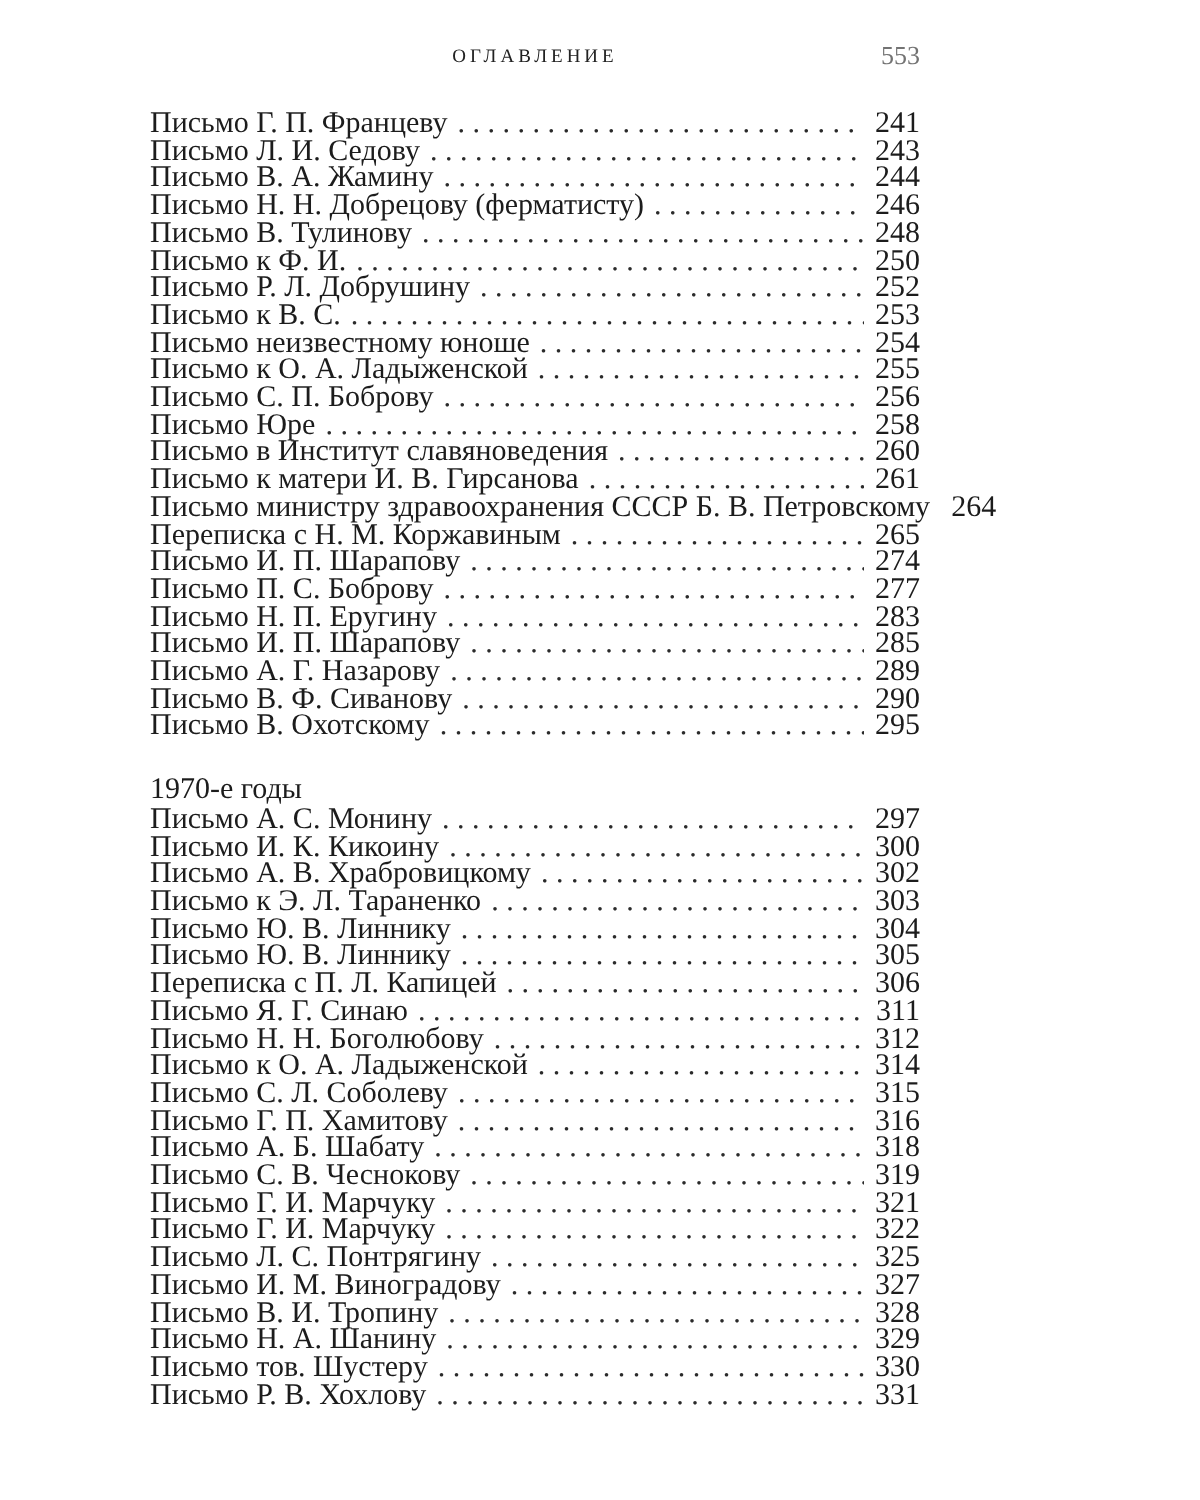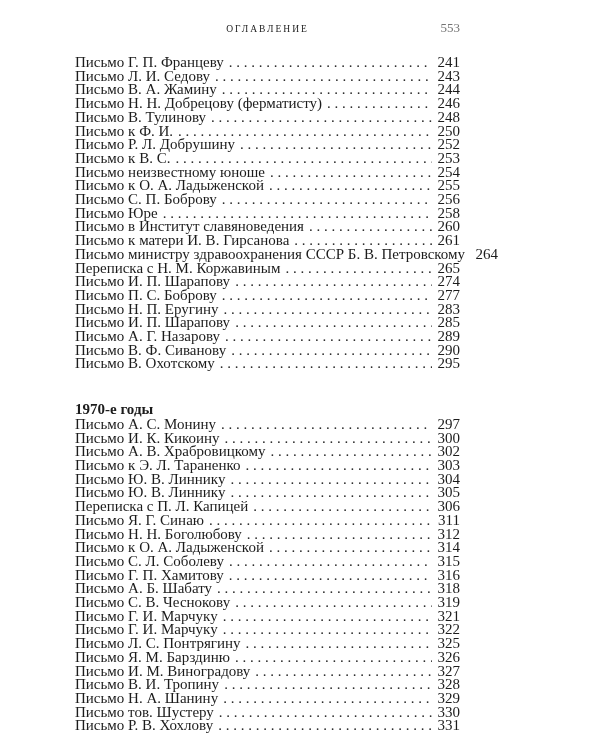--- a/index.html
+++ b/index.html
@@ -39,22 +39,22 @@
     right: 0;
     top: 0;
     font-size: 13px;
     color: #737373;
   }
   .toc {
     font-size: 15px;
     line-height: 13.7px;
   }
   .toc-heading {
-    font-weight: bold;
-    margin-top: 32px;
+    font-weight: normal;
+    margin-top: 18px;
     margin-bottom: 1px;
   }
   .toc-row {
     display: flex;
     align-items: baseline;
   }
   .toc-title {
     white-space: nowrap;
     flex: 0 0 auto;
   }
@@ -320,25 +320,20 @@
     <span class="toc-dots"></span>
     <span class="toc-page">322</span>
   </div>
 
   <div class="toc-row">
     <span class="toc-title">Письмо Л. С. Понтрягину</span>
     <span class="toc-dots"></span>
     <span class="toc-page">325</span>
   </div>
 
-  <div class="toc-row">
-    <span class="toc-title">Письмо Я. М. Барздиню</span>
-    <span class="toc-dots"></span>
-    <span class="toc-page">326</span>
-  </div>
 
   <div class="toc-row">
     <span class="toc-title">Письмо И. М. Виноградову</span>
     <span class="toc-dots"></span>
     <span class="toc-page">327</span>
   </div>
 
   <div class="toc-row">
     <span class="toc-title">Письмо В. И. Тропину</span>
     <span class="toc-dots"></span>

